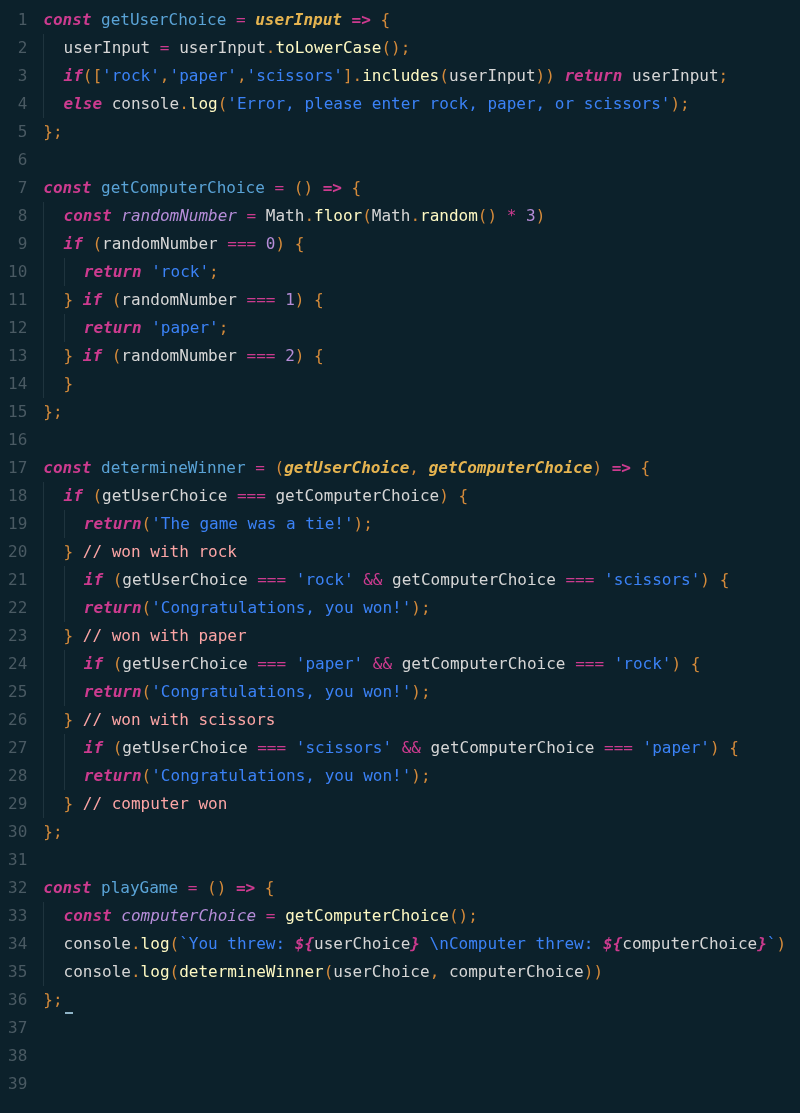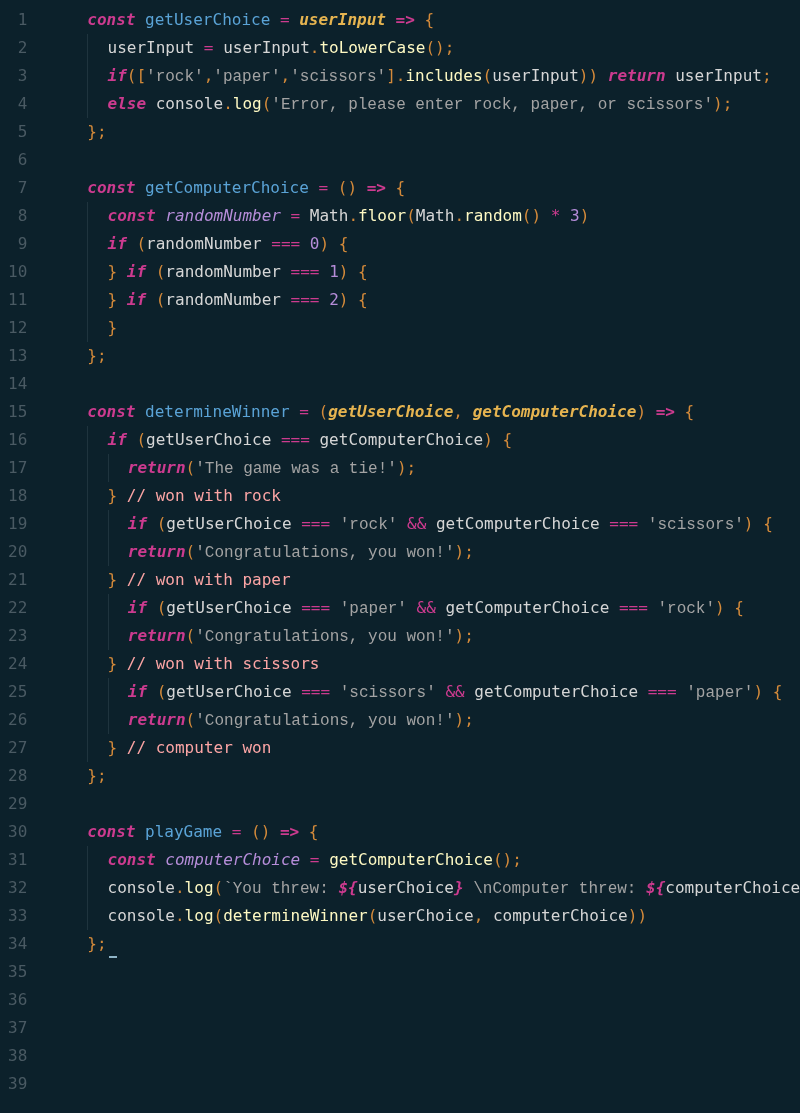--- a/index.html
+++ b/index.html
@@ -21,34 +21,33 @@
     padding: 0 14px 0 8px;
   }
   .gutter div, .code .line {
     height: 28px;
     line-height: 28px;
     white-space: pre;
   }
   .code {
     flex: 1 1 auto;
     overflow-x: auto;
-    margin-left: 44px;
   }
   .line {
     white-space: pre;
     position: relative;
     border-left: 2px solid transparent;
   }
   .kw { color: #cc3b8f; font-weight: 700; font-style: italic; }
   .fn { color: #5aa3d6; }
   .param { color: #e6b450; font-weight: 700; font-style: italic; }
   .punc { color: #d48a3a; }
   .method { color: #fef9c3; }
   .id { color: #d6d6d6; }
-  .str { color: #a3a3a3; font-family: Liberation Mono, monospace; }
+  .str { color: #3b82f6; }
   .num { color: #b68dd9; }
   .op { color: #cc3b8f; }
   .comment { color: #fca5a5; }
   .prop { color: #b68dd9; font-style: italic; }
 
   .indent-guide {
     border-left: 1px solid rgba(120,140,150,0.18);
     display: inline-block;
     height: 100%;
     vertical-align: top;
@@ -110,21 +109,23 @@
   <div class="code" id="code">
       <div class="line"><span class="kw">const </span><span class="fn">getUserChoice</span><span class="id"> </span><span class="op">=</span><span class="id"> </span><span class="param">userInput</span><span class="id"> </span><span class="kw">=&gt;</span><span class="id"> </span><span class="punc">{</span></div>
       <div class="line"><span class="indent-guide">  </span><span class="id">userInput </span><span class="op">=</span><span class="id"> userInput</span><span class="punc">.</span><span class="method">toLowerCase</span><span class="punc">()</span><span class="punc">;</span></div>
       <div class="line"><span class="indent-guide">  </span><span class="kw">if</span><span class="punc">([</span><span class="str">'rock'</span><span class="punc">,</span><span class="str">'paper'</span><span class="punc">,</span><span class="str">'scissors'</span><span class="punc">].</span><span class="method">includes</span><span class="punc">(</span><span class="id">userInput</span><span class="punc">))</span><span class="id"> </span><span class="kw">return</span><span class="id"> userInput</span><span class="punc">;</span></div>
       <div class="line"><span class="indent-guide">  </span><span class="kw">else</span><span class="id"> console</span><span class="punc">.</span><span class="method">log</span><span class="punc">(</span><span class="str">'Error, please enter rock, paper, or scissors'</span><span class="punc">)</span><span class="punc">;</span></div>
       <div class="line"><span class="punc">}</span><span class="punc">;</span></div>
       <div class="line"></div>
       <div class="line"><span class="kw">const </span><span class="fn">getComputerChoice</span><span class="id"> </span><span class="op">=</span><span class="id"> </span><span class="punc">()</span><span class="id"> </span><span class="kw">=&gt;</span><span class="id"> </span><span class="punc">{</span></div>
       <div class="line"><span class="indent-guide">  </span><span class="kw">const</span><span class="id"> </span><span class="prop">randomNumber</span><span class="id"> </span><span class="op">=</span><span class="id"> Math</span><span class="punc">.</span><span class="method">floor</span><span class="punc">(</span><span class="id">Math</span><span class="punc">.</span><span class="method">random</span><span class="punc">()</span><span class="id"> </span><span class="op">*</span><span class="id"> </span><span class="num">3</span><span class="punc">)</span></div>
       <div class="line"><span class="indent-guide">  </span><span class="kw">if</span><span class="id"> </span><span class="punc">(</span><span class="id">randomNumber </span><span class="op">===</span><span class="id"> </span><span class="num">0</span><span class="punc">)</span><span class="id"> </span><span class="punc">{</span></div>
+      <div class="line"><span class="indent-guide">  </span><span class="indent-guide">  </span><span class="kw">return</span><span class="id"> </span><span class="str">'rock'</span><span class="punc">;</span></div>
       <div class="line"><span class="indent-guide">  </span><span class="punc">}</span><span class="id"> </span><span class="kw">if</span><span class="id"> </span><span class="punc">(</span><span class="id">randomNumber </span><span class="op">===</span><span class="id"> </span><span class="num">1</span><span class="punc">)</span><span class="id"> </span><span class="punc">{</span></div>
+      <div class="line"><span class="indent-guide">  </span><span class="indent-guide">  </span><span class="kw">return</span><span class="id"> </span><span class="str">'paper'</span><span class="punc">;</span></div>
       <div class="line"><span class="indent-guide">  </span><span class="punc">}</span><span class="id"> </span><span class="kw">if</span><span class="id"> </span><span class="punc">(</span><span class="id">randomNumber </span><span class="op">===</span><span class="id"> </span><span class="num">2</span><span class="punc">)</span><span class="id"> </span><span class="punc">{</span></div>
       <div class="line"><span class="indent-guide">  </span><span class="punc">}</span></div>
       <div class="line"><span class="punc">}</span><span class="punc">;</span></div>
       <div class="line"></div>
       <div class="line"><span class="kw">const </span><span class="fn">determineWinner</span><span class="id"> </span><span class="op">=</span><span class="id"> </span><span class="punc">(</span><span class="param">getUserChoice</span><span class="punc">, </span><span class="param">getComputerChoice</span><span class="punc">)</span><span class="id"> </span><span class="kw">=&gt;</span><span class="id"> </span><span class="punc">{</span></div>
       <div class="line"><span class="indent-guide">  </span><span class="kw">if</span><span class="id"> </span><span class="punc">(</span><span class="id">getUserChoice </span><span class="op">===</span><span class="id"> getComputerChoice</span><span class="punc">)</span><span class="id"> </span><span class="punc">{</span></div>
       <div class="line"><span class="indent-guide">  </span><span class="indent-guide">  </span><span class="kw">return</span><span class="punc">(</span><span class="str">'The game was a tie!'</span><span class="punc">)</span><span class="punc">;</span></div>
       <div class="line"><span class="indent-guide">  </span><span class="punc">}</span><span class="id"> </span><span class="comment">// won with rock</span></div>
       <div class="line"><span class="indent-guide">  </span><span class="indent-guide">  </span><span class="kw">if</span><span class="id"> </span><span class="punc">(</span><span class="id">getUserChoice </span><span class="op">===</span><span class="id"> </span><span class="str">'rock'</span><span class="id"> </span><span class="op">&amp;&amp;</span><span class="id"> getComputerChoice </span><span class="op">===</span><span class="id"> </span><span class="str">'scissors'</span><span class="punc">)</span><span class="id"> </span><span class="punc">{</span></div>
       <div class="line"><span class="indent-guide">  </span><span class="indent-guide">  </span><span class="kw">return</span><span class="punc">(</span><span class="str">'Congratulations, you won!'</span><span class="punc">)</span><span class="punc">;</span></div>

